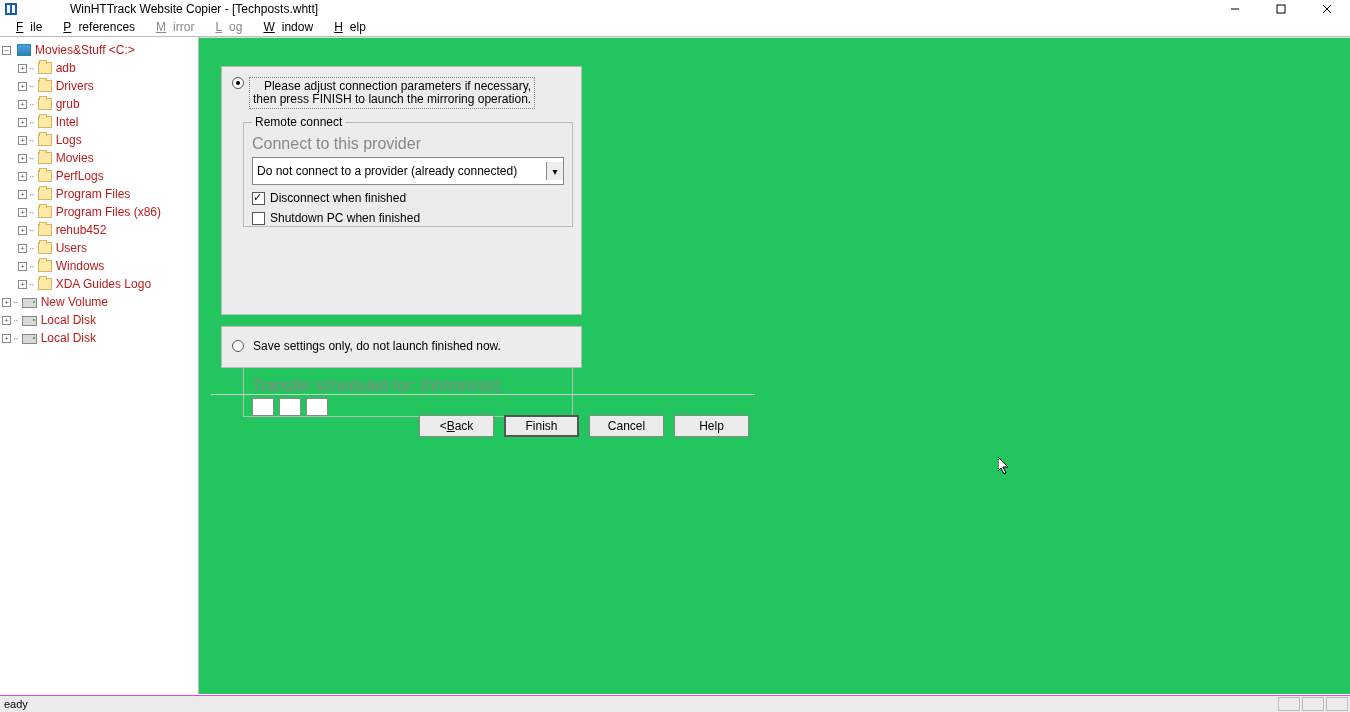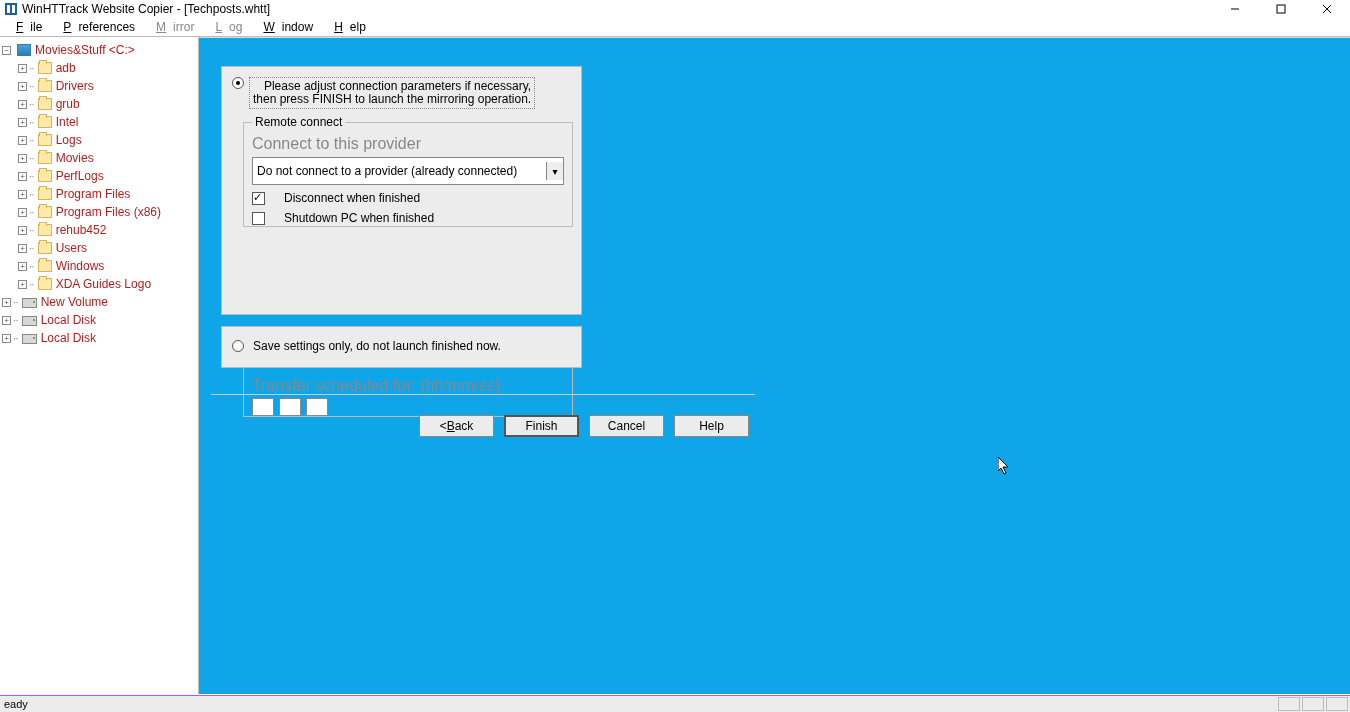--- a/index.html
+++ b/index.html
@@ -11,20 +11,21 @@
   overflow: hidden;
   width: 1350px; height: 712px;
   position: relative;
 }
 .titlebar {
   height: 18px;
   display: flex;
   align-items: center;
   padding: 0 4px;
   color: #000;
+  gap: 48px;
 }
 .titlebar .app-icon {
   width: 14px; height: 14px;
   margin-right: 4px;
   display: inline-block;
 }
 .titlebar .app-icon svg { width:14px; height:14px; }
 .win-controls {
   position: absolute;
   right: 0; top: 0;
@@ -106,21 +107,21 @@
 }
 .tree-row .label { color:#b91c1c;text-align:center; }
 .tree-row.root .icon-special {
   width:14px; height:12px; margin:0 4px;
   background: linear-gradient(#4aa3df,#2d7fb5);
   border:1px solid #2d7fb5;
   flex-shrink:0;
 }
 .content {
   flex:1;
-  background:#0ea5e9;
+  background:#22c55e;
   border-top:1px solid #ddd;
   position:relative;
 }
 .panel {
   position:absolute;
   border:1px solid #bbb;
   background:#ececec;
 }
 .panel.main { left:22px; top:28px; width:361px; height:249px; }
 .panel.save { left:22px; top:288px; width:361px; height:42px; }
@@ -156,21 +157,21 @@
   border:1px solid #888; background:#fff; height:28px;
 }
 .combo .combo-text { flex:1; padding:0 4px; font-size:12px; overflow:hidden; white-space:nowrap;}
 .combo .combo-btn {
   width:17px; height:18px; border-left:1px solid #888;
   display:flex; align-items:center; justify-content:center;
   background:#eee;
 }
 .combo .combo-btn::after { content:"▾"; font-size:10px; }
 .cb-row { display:flex; align-items:center; margin-top:6px; }
-.cb-row .cb-lbl { margin-left:19px; }
+.cb-row .cb-lbl { margin-left:5px; }
 .timebox {
   width:22px; height:18px; border:1px solid #888; background:#fff; margin-right:5px;
 }
 .btnrow {
   position:absolute; left:12px; top:356px; right:595px;
   border-top:1px solid #ccc;
   padding-top:20px;
   display:flex; justify-content:flex-end; gap:10px;
   padding-right:6px;
 }

